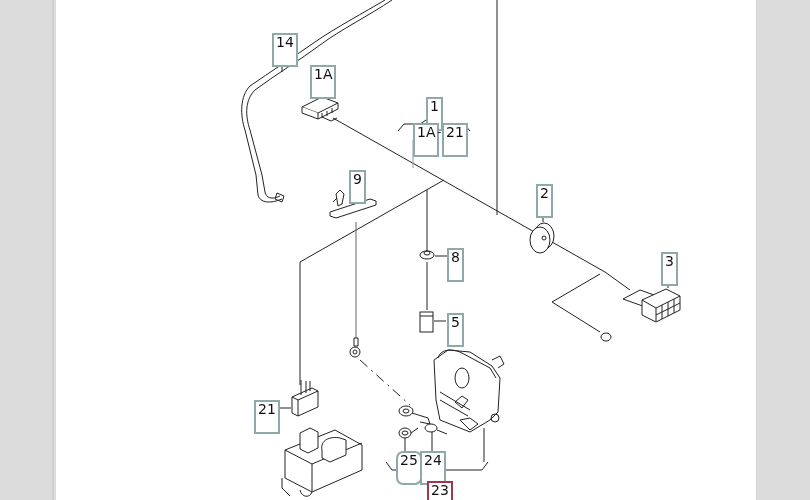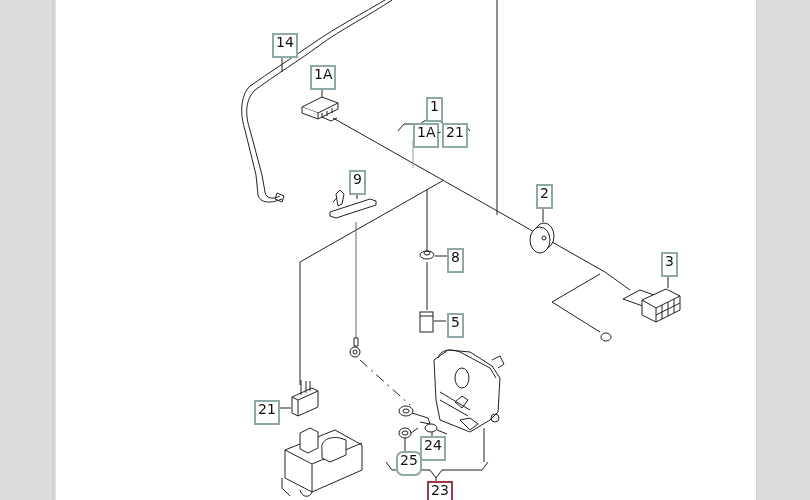--- a/index.html
+++ b/index.html
@@ -1,21 +1,21 @@
 <!DOCTYPE html>
 <html><head>
   <meta charset="utf-8">
   <style>
     html, body { margin:0; padding:0; }
     body { width:810px; height:500px; overflow:hidden; background:#dcdcdc; font-family:"DejaVu Sans", sans-serif; position:relative; }
     .gutter-left { position:absolute; left:0; top:0; width:54px; height:500px; background:#dcdcdc; border-right:2px solid #cfcfcf; box-sizing:border-box; }
     .gutter-right { position:absolute; left:756px; top:0; width:54px; height:500px; background:#dcdcdc; border-left:1px solid #d4d4d4; box-sizing:border-box; }
     .canvas { position:absolute; left:56px; top:0; width:700px; height:500px; background:#ffffff; overflow:hidden; }
     svg.drawing { position:absolute; left:0; top:0; width:810px; height:500px; }
-    .callout { position:absolute; height:25px; min-width:14px; padding:0 2px; box-sizing:border-box; border:2px solid #8fa8a8; background:#ffffff; color:#111; font-size:14px; line-height:14px; text-align:center; cursor:pointer; font-family:"DejaVu Sans", sans-serif; }
+    .callout { position:absolute; height:34px; min-width:14px; padding:0 2px; box-sizing:border-box; border:2px solid #8fa8a8; background:#ffffff; color:#111; font-size:14px; line-height:14px; text-align:center; cursor:pointer; font-family:"DejaVu Sans", sans-serif; }
     .callout.active { border-color:#a0384a; }
     .dash { position:absolute; font-size:12px; color:#333; line-height:12px; }
   </style>
 </head>
 <body>
 
 <div class="gutter-left"></div>
 <div class="gutter-right"></div>
 <div class="canvas"></div>
 
@@ -156,14 +156,14 @@
 <div class="callout" style="left:413px;top:123px;">1A</div>
 <span class="dash" style="left:437px;top:126px;">-</span>
 <div class="callout" style="left:442px;top:123px;">21</div>
 <div class="callout" style="left:349px;top:170px;">9</div>
 <div class="callout" style="left:536px;top:184px;">2</div>
 <div class="callout" style="left:447px;top:248px;">8</div>
 <div class="callout" style="left:661px;top:252px;">3</div>
 <div class="callout" style="left:447px;top:313px;">5</div>
 <div class="callout" style="left:254px;top:400px;">21</div>
 <div class="callout" style="left:396px;top:451px;border-radius:7px;">25</div>
-<div class="callout" style="left:420px;top:436px;">24</div>
+<div class="callout" style="left:420px;top:451px;">24</div>
 <div class="callout active" style="left:427px;top:481px;">23</div>
 
 </body></html>

